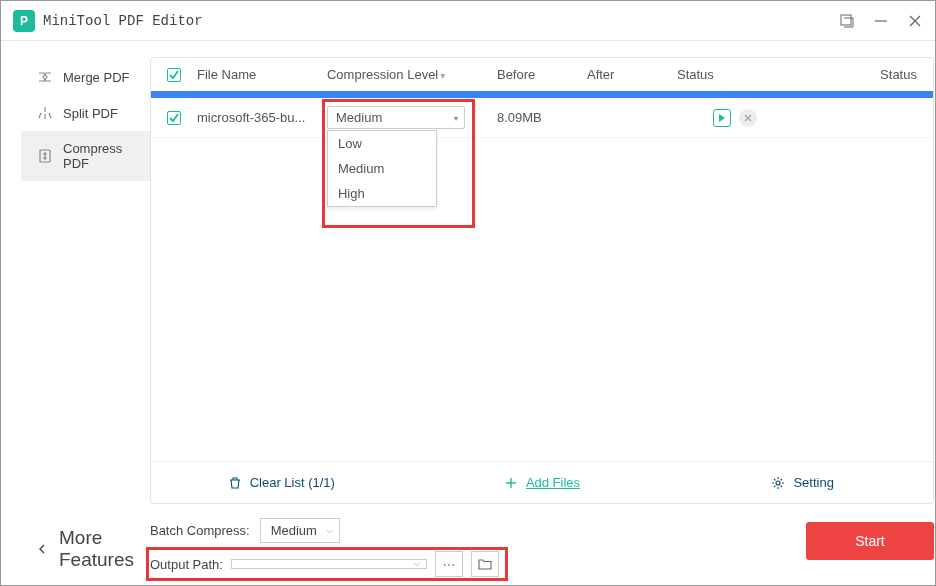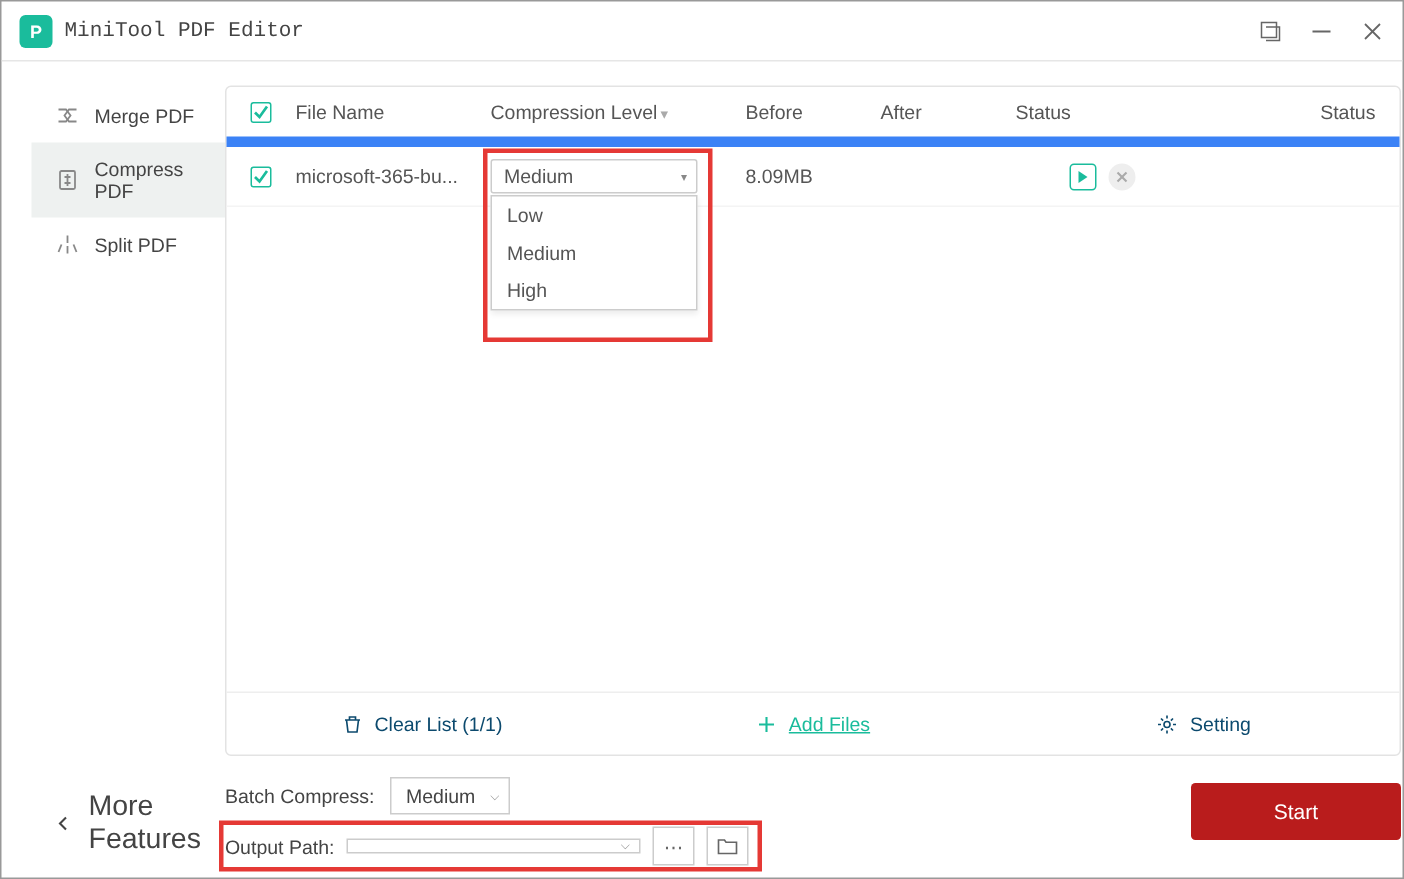--- a/index.html
+++ b/index.html
@@ -38,42 +38,42 @@
 .col-after { width: 90px; }
 .col-status { width: 160px; flex: 1; }
 .col-option { width: 80px; text-align: right; display: flex; justify-content: flex-end; gap: 8px; align-items: center; }
 .check-box { width: 14px; height: 14px; border: 1.5px solid #1abc9c; border-radius: 2px; display: flex; align-items: center; justify-content: center; color: #1abc9c; font-size: 10px; }
 .sort-arrow { color: #aaa; font-size: 10px; margin-left: 2px; display: inline-block; }
 
 
 .dropdown-cell-wrap { position: relative; }
 .dropdown-cell { border: 1px solid #ccc; border-radius: 2px; padding: 3px 18px 3px 8px; font-size: 13px; color: #555; background: #fff; width: 138px; position: relative; cursor: pointer; }
 .dropdown-caret { position: absolute; right: 6px; top: 50%; transform: translateY(-50%); font-size: 8px; color: #888; }
-.dropdown-open { position: absolute; top: 24px; left: 0; width: 138px; border: 1px solid #ccc; background: #fff; z-index: 5; box-shadow: 0 2px 4px rgba(0,0,0,0.08); }
+.dropdown-open { position: absolute; top: 24px; left: 0; width: 110px; border: 1px solid #ccc; background: #fff; z-index: 5; box-shadow: 0 2px 4px rgba(0,0,0,0.08); }
 .dropdown-option { padding: 5px 10px; font-size: 13px; color: #555; cursor: pointer; }
 .red-box-1 { position: absolute; border: 3px solid #e53935; top: -7px; left: -5px; width: 153px; height: 129px; z-index: 6; pointer-events: none; }
 
 
 .play-icon { width: 18px; height: 18px; border: 1.5px solid #1abc9c; border-radius: 3px; display: flex; align-items: center; justify-content: center; color: #1abc9c; cursor: pointer; }
 .remove-icon { width: 18px; height: 18px; border-radius: 50%; background: #eee; display: flex; align-items: center; justify-content: center; color: #aaa; font-size: 11px; cursor: pointer; }
 
 
 .table-footer { display: flex; align-items: center; height: 42px; border-top: 1px solid #eee; }
 .tf-section { flex: 1; display: flex; align-items: center; justify-content: center; gap: 8px; font-size: 13px; color: #0c4a6e; cursor: pointer; }
 .tf-section.add { color: #1abc9c; text-decoration: underline; }
 .tf-icon { width: 14px; height: 14px; display: flex; align-items: center; justify-content: center; }
 
 
 .bottom-row1 { display: flex; align-items: center; gap: 10px; margin-top: 14px; font-size: 13px; color: #444; text-align: center; }
 .bottom-row2 { display: flex; align-items: center; gap: 8px; margin-top: 8px; font-size: 13px; color: #444; position: relative; }
 .select-box { border: 1px solid #ccc; padding: 4px 22px 4px 10px; font-size: 13px; color: #444; position: relative; cursor: pointer; background: #fff; }
 .select-box .dropdown-caret { right: 6px; }
 .out-path-select { width: 196px; }
 .icon-btn { width: 28px; height: 26px; border: 1px solid #ccc; display: flex; align-items: center; justify-content: center; cursor: pointer; color: #666; font-size: 13px; background: #fff; }
-.start-btn { margin-left: auto; background: #b91c1c; color: #fff; border: none; padding: 0; width: 140px; height: 38px; font-size: 14px; cursor: pointer; border-radius: 3px; align-self: center; }
+.start-btn { margin-left: auto; background: #ef4444; color: #fff; border: none; padding: 0; width: 128px; height: 38px; font-size: 14px; cursor: pointer; border-radius: 3px; align-self: center; }
 .red-box-2 { position: absolute; border: 3px solid #e53935; left: -4px; top: -4px; width: 362px; height: 34px; pointer-events: none; }
 
 
 .bottom-area { display: flex; align-items: flex-end; gap: 8px; margin-top: 0; }
 .bottom-left { flex: 1; }
 
 svg { display: block; }
 </style>
 </head>
 <body>
@@ -107,39 +107,39 @@
   <div class="sidebar">
     <div class="side-item">
       <span class="side-icon">
         <svg width="16" height="16" viewBox="0 0 16 16" fill="none" stroke="currentColor" stroke-width="1.2">
             <path d="M2 4h5l3 4-3 4H2"></path>
             <path d="M14 4H9l-3 4 3 4h5"></path>
           </svg>
       </span>
       <span>Merge PDF</span>
     </div>
-    <div class="side-item active">
-      <span class="side-icon">
-        <svg width="16" height="16" viewBox="0 0 16 16" fill="none" stroke="currentColor" stroke-width="1.2">
-            <rect x="3" y="2" width="10" height="12" rx="1"></rect>
-            <path d="M8 4v8M6 6h4M6 10h4"></path>
-          </svg>
-      </span>
-      <span>Compress PDF</span>
-    </div>
     <div class="side-item">
       <span class="side-icon">
         <svg width="16" height="16" viewBox="0 0 16 16" fill="none" stroke="currentColor" stroke-width="1.2">
             <path d="M8 2v5"></path>
             <path d="M8 9v5"></path>
             <path d="M4 8l-2 5"></path>
             <path d="M12 8l2 5"></path>
           </svg>
       </span>
       <span>Split PDF</span>
+    </div>
+    <div class="side-item active">
+      <span class="side-icon">
+        <svg width="16" height="16" viewBox="0 0 16 16" fill="none" stroke="currentColor" stroke-width="1.2">
+            <rect x="3" y="2" width="10" height="12" rx="1"></rect>
+            <path d="M8 4v8M6 6h4M6 10h4"></path>
+          </svg>
+      </span>
+      <span>Compress PDF</span>
     </div>
     <div class="side-spacer"></div>
     <div class="more-features">
       <span>
         <svg width="10" height="10" viewBox="0 0 10 10" fill="none" stroke="currentColor" stroke-width="1.4">
             <path d="M7 1L3 5l4 4"></path>
           </svg>
       </span>
       <span>More Features</span>
     </div>

